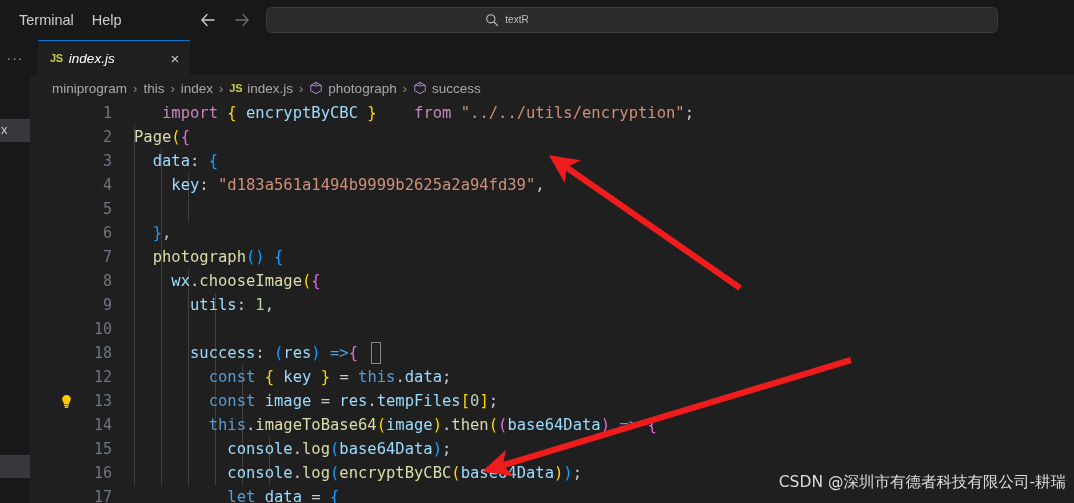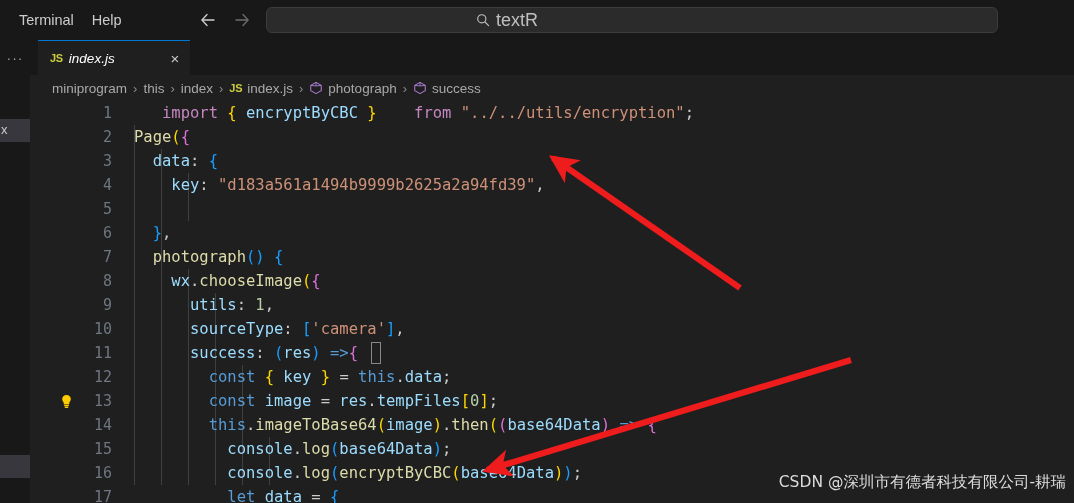--- a/index.html
+++ b/index.html
@@ -77,21 +77,21 @@
   }
   .search-inner {
     display: flex;
     align-items: center;
     gap: 6px;
     transform: translateX(-125px);
   }
   .search-icon svg { display: block; }
   .search-text {
     color: #bfbfbf;
-    font-size: 18px;
+    font-size: 10px;
     line-height: 1;
   }
 
   
   .left-strip {
     position: absolute;
     left: 0; top: 40px;
     width: 30px;
     height: 463px;
     background: #181818;
@@ -394,21 +394,21 @@
       <div class="lineno" style="top:0px">1</div>
       <div class="lineno" style="top:24px">2</div>
       <div class="lineno" style="top:48px">3</div>
       <div class="lineno" style="top:72px">4</div>
       <div class="lineno" style="top:96px">5</div>
       <div class="lineno" style="top:120px">6</div>
       <div class="lineno" style="top:144px">7</div>
       <div class="lineno" style="top:168px">8</div>
       <div class="lineno" style="top:192px">9</div>
       <div class="lineno" style="top:216px">10</div>
-      <div class="lineno" style="top:240px">11</div>
+      <div class="lineno" style="top:240px">18</div>
       <div class="lineno" style="top:264px">12</div>
       <div class="lineno" style="top:288px">13</div>
       <div class="lineno" style="top:312px">14</div>
       <div class="lineno" style="top:336px">15</div>
       <div class="lineno" style="top:360px">16</div>
       <div class="lineno" style="top:384px">17</div>
 
       <div class="lightbulb" style="top:288px">
         <svg width="13" height="15" viewBox="0 0 13 15">
           <path d="M6.5 1 C3.9 1 2.2 2.9 2.2 5.1 C2.2 6.6 3 7.5 3.7 8.5 L3.7 10.2 L9.3 10.2 L9.3 8.5 C10 7.5 10.8 6.6 10.8 5.1 C10.8 2.9 9.1 1 6.5 1 Z" fill="#ffcc00"></path>
@@ -440,21 +440,20 @@
       <div class="codeline" style="top:96px"></div>
 
       <div class="codeline" style="top:120px"><span class="t-brkt3">  }</span><span class="t-plain">,</span></div>
 
       <div class="codeline" style="top:144px"><span class="t-fn">  photograph</span><span class="t-brkt3">()</span> <span class="t-brkt3">{</span></div>
 
       <div class="codeline" style="top:168px"><span class="t-var">    wx</span><span class="t-plain">.</span><span class="t-fn">chooseImage</span><span class="t-brkt1">(</span><span class="t-brkt2">{</span></div>
 
       <div class="codeline" style="top:192px"><span class="t-var">      utils</span><span class="t-plain">: </span><span class="t-num">1</span><span class="t-plain">,</span></div>
 
-      <div class="codeline" style="top:216px"><span class="t-var">      sourceType</span><span class="t-plain">: </span><span class="t-brkt3">[</span><span class="t-str">'camera'</span><span class="t-brkt3">]</span><span class="t-plain">,</span></div>
 
       <div class="codeline" style="top:240px"><span class="t-var">      success</span><span class="t-plain">: </span><span class="t-brkt3">(</span><span class="t-var">res</span><span class="t-brkt3">)</span> <span class="t-arrow">=&gt;</span><span class="t-brkt2">{</span></div>
 
       <div class="codeline" style="top:264px"><span class="t-kw2">        const</span> <span class="t-brkt1">{</span> <span class="t-var">key</span> <span class="t-brkt1">}</span> <span class="t-plain">= </span><span class="t-this">this</span><span class="t-plain">.</span><span class="t-var">data</span><span class="t-plain">;</span></div>
 
       <div class="codeline" style="top:288px"><span class="t-kw2">        const</span> <span class="t-var">image</span> <span class="t-plain">= </span><span class="t-var">res</span><span class="t-plain">.</span><span class="t-var">tempFiles</span><span class="t-brkt1">[</span><span class="t-num">0</span><span class="t-brkt1">]</span><span class="t-plain">;</span></div>
 
       <div class="codeline" style="top:312px"><span class="t-plain">        </span><span class="t-this">this</span><span class="t-plain">.</span><span class="t-fn">imageToBase64</span><span class="t-brkt1">(</span><span class="t-var">image</span><span class="t-brkt1">)</span><span class="t-plain">.</span><span class="t-fn">then</span><span class="t-brkt1">(</span><span class="t-brkt2">(</span><span class="t-var">base64Data</span><span class="t-brkt2">)</span> <span class="t-arrow">=&gt;</span> <span class="t-brkt2">{</span></div>
 
       <div class="codeline" style="top:336px"><span class="t-var">          console</span><span class="t-plain">.</span><span class="t-fn">log</span><span class="t-brkt3">(</span><span class="t-var">base64Data</span><span class="t-brkt3">)</span><span class="t-plain">;</span></div>

